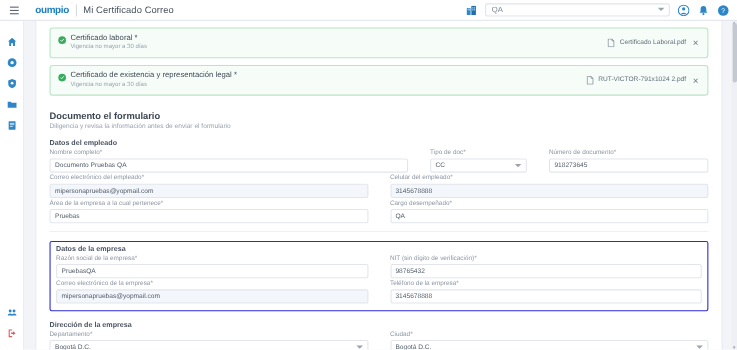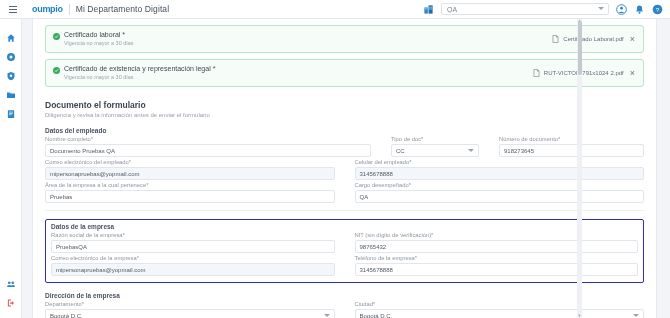--- a/index.html
+++ b/index.html
@@ -3,21 +3,21 @@
 <meta charset="utf-8">
 <style>
   * { box-sizing: border-box; margin: 0; padding: 0; }
   html, body {
     width: 670px; height: 318px;
     overflow: hidden;
     font-family: "Liberation Sans", sans-serif;
     background: #ffffff;
     color: #3b4452;
   }
-  .app { position: relative; width: 582px; height: 318px; }
+  .app { position: relative; width: 670px; height: 318px; }
 
   
   .topbar {
     position: absolute; left: 0; top: 0; width: 670px; height: 19px;
     background: #ffffff;
     border-bottom: 1px solid #e3e6ec;
     display: flex; align-items: center;
     z-index: 30;
   }
   .hamburger {
@@ -171,21 +171,21 @@
 <div class="app">
 
   <div class="topbar">
     <div class="hamburger">
       <span></span>
         <span></span>
         <span></span>
     </div>
     <div class="brand-logo">oumpio</div>
     <div class="brand-divider"></div>
-    <div class="brand-title">Mi Departamento Digital</div>
+    <div class="brand-title">Mi Certificado Correo</div>
 
     <div class="topbar-right">
       <svg class="bldg-icon" viewBox="0 0 16 16">
         <rect x="2" y="5" width="5" height="9" fill="#2e86c8"></rect>
         <rect x="8" y="2" width="6" height="12" fill="#1b6fae"></rect>
         <rect x="3.2" y="6.5" width="1.2" height="1.2" fill="#fff"></rect>
         <rect x="5" y="6.5" width="1.2" height="1.2" fill="#fff"></rect>
         <rect x="9.3" y="4" width="1.3" height="1.3" fill="#fff"></rect>
         <rect x="11.3" y="4" width="1.3" height="1.3" fill="#fff"></rect>
         <rect x="9.3" y="6.6" width="1.3" height="1.3" fill="#fff"></rect>

